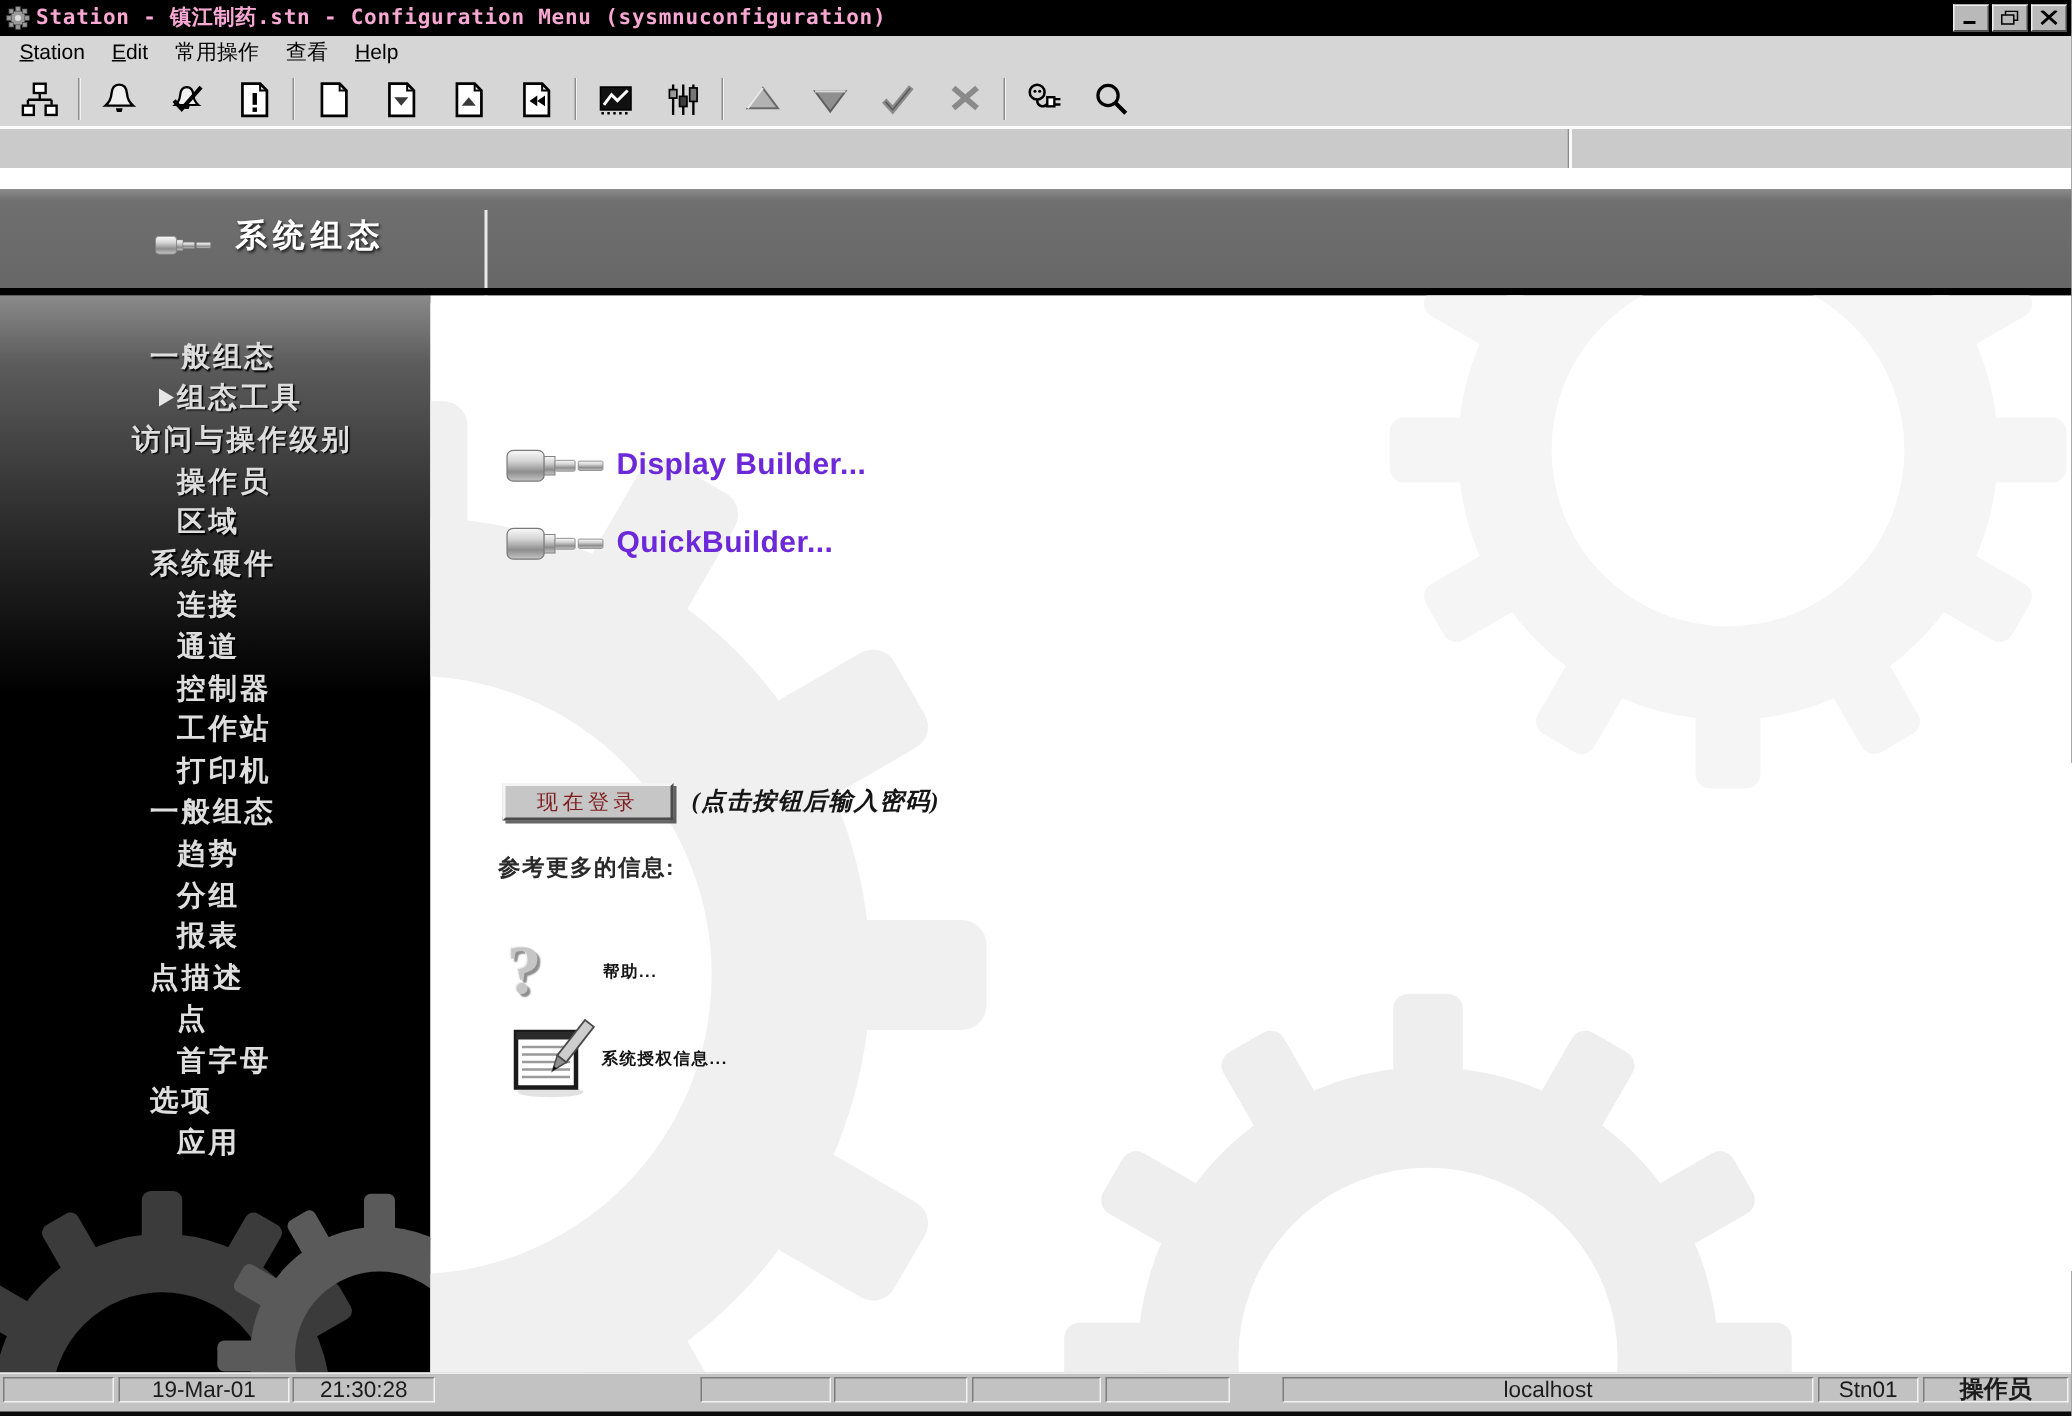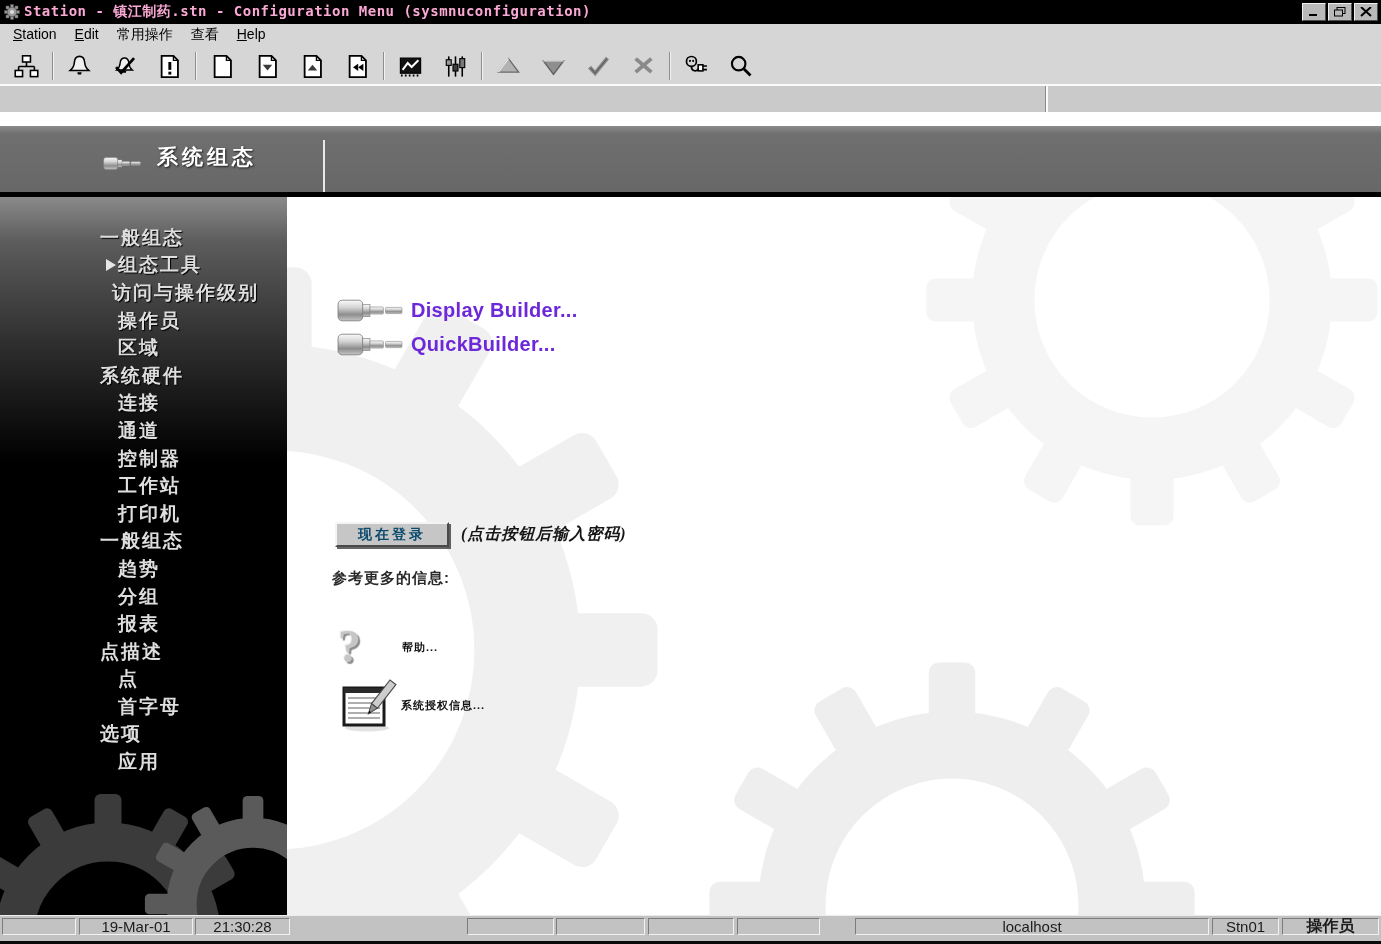--- a/index.html
+++ b/index.html
@@ -50,45 +50,45 @@
 
   
   .bodyarea{position:absolute;left:0;top:197px;width:100%;height:718px;display:flex;}
 
   .sidebar{position:relative;width:287px;height:100%;overflow:hidden;flex:0 0 auto;
            background:linear-gradient(180deg,#8a8a8a 0,#5c5c5c 45px,#2f2f2f 145px,#0b0b0b 235px,#000 265px);}
   .side-gear{position:absolute;}
   .side-menu{position:absolute;left:0;top:27px;right:0;z-index:2;}
   .side-item{height:27.6px;display:flex;align-items:center;font-size:19px;font-weight:bold;
              color:#dedede;text-shadow:1px 1px 1px #000;letter-spacing:2px;white-space:nowrap;}
-  .side-item.lvl0{padding-left:112px;}
+  .side-item.lvl0{padding-left:88px;}
   .side-item.lvl1{padding-left:100px;}
   .side-item.lvl2{padding-left:118px;}
   .side-item.selected{padding-left:106px;}
   .side-item .arrow{display:none;width:0;height:0;border-left:10px solid #e6e6e6;
              border-top:6px solid transparent;border-bottom:6px solid transparent;margin-right:2px;}
   .side-item.selected .arrow{display:inline-block;}
 
   .content{position:relative;flex:1 1 auto;background:#fff;overflow:hidden;}
   .wm{position:absolute;z-index:0;}
   .wm1{color:#f0f0f0;left:-419px;top:46px;width:814px;height:814px;}
   .wm2{color:#eeeeee;left:407px;top:450px;width:516px;height:516px;}
   .wm3{color:#f5f5f5;left:625px;top:-137px;width:480px;height:480px;}
 
   .crow{position:absolute;z-index:1;display:flex;align-items:center;}
   .row-display{left:50px;top:98px;}
-  .row-quick{left:50px;top:132px;}
+  .row-quick{left:50px;top:150px;}
   .key-link-icon{width:66px;height:31px;margin-right:8px;}
   .link-label{font-size:20px;font-weight:bold;color:#6d28d9;letter-spacing:.3px;}
 
   .row-login{left:48px;top:325px;}
   .login-btn{width:114px;height:25px;background:#c6c6c6;border:2px solid;
              border-color:#f4f4f4 #4a4a4a #4a4a4a #f4f4f4;box-shadow:2px 2px 0 rgba(0,0,0,.6);
-             font-family:"Liberation Sans",sans-serif;font-size:14px;font-weight:bold;
-             color:#0c4a6e;letter-spacing:3px;padding:0;}
+             font-family:"Liberation Sans",sans-serif;font-size:14px;font-weight:normal;
+             color:#7f1d1d;letter-spacing:3px;padding:0;}
   .login-note{margin-left:12px;font-family:"Liberation Serif",serif;font-style:italic;
               font-size:16px;font-weight:bold;color:#161616;letter-spacing:1px;}
 
   .row-moreinfo{left:45px;top:372px;font-size:15px;font-weight:bold;color:#2a2a2a;letter-spacing:1px;}
 
   .row-help{left:51px;top:425px;height:50px;}
   .qmark{width:64px;font-family:"Liberation Serif",serif;font-size:46px;font-weight:bold;
          color:#c6c6c6;text-shadow:-1px -1px 0 #efefef,2px 2px 1px #8e8e8e;line-height:44px;}
   .row-license{left:50px;top:480px;height:56px;}
   .license-icon{width:64px;height:54px;}

